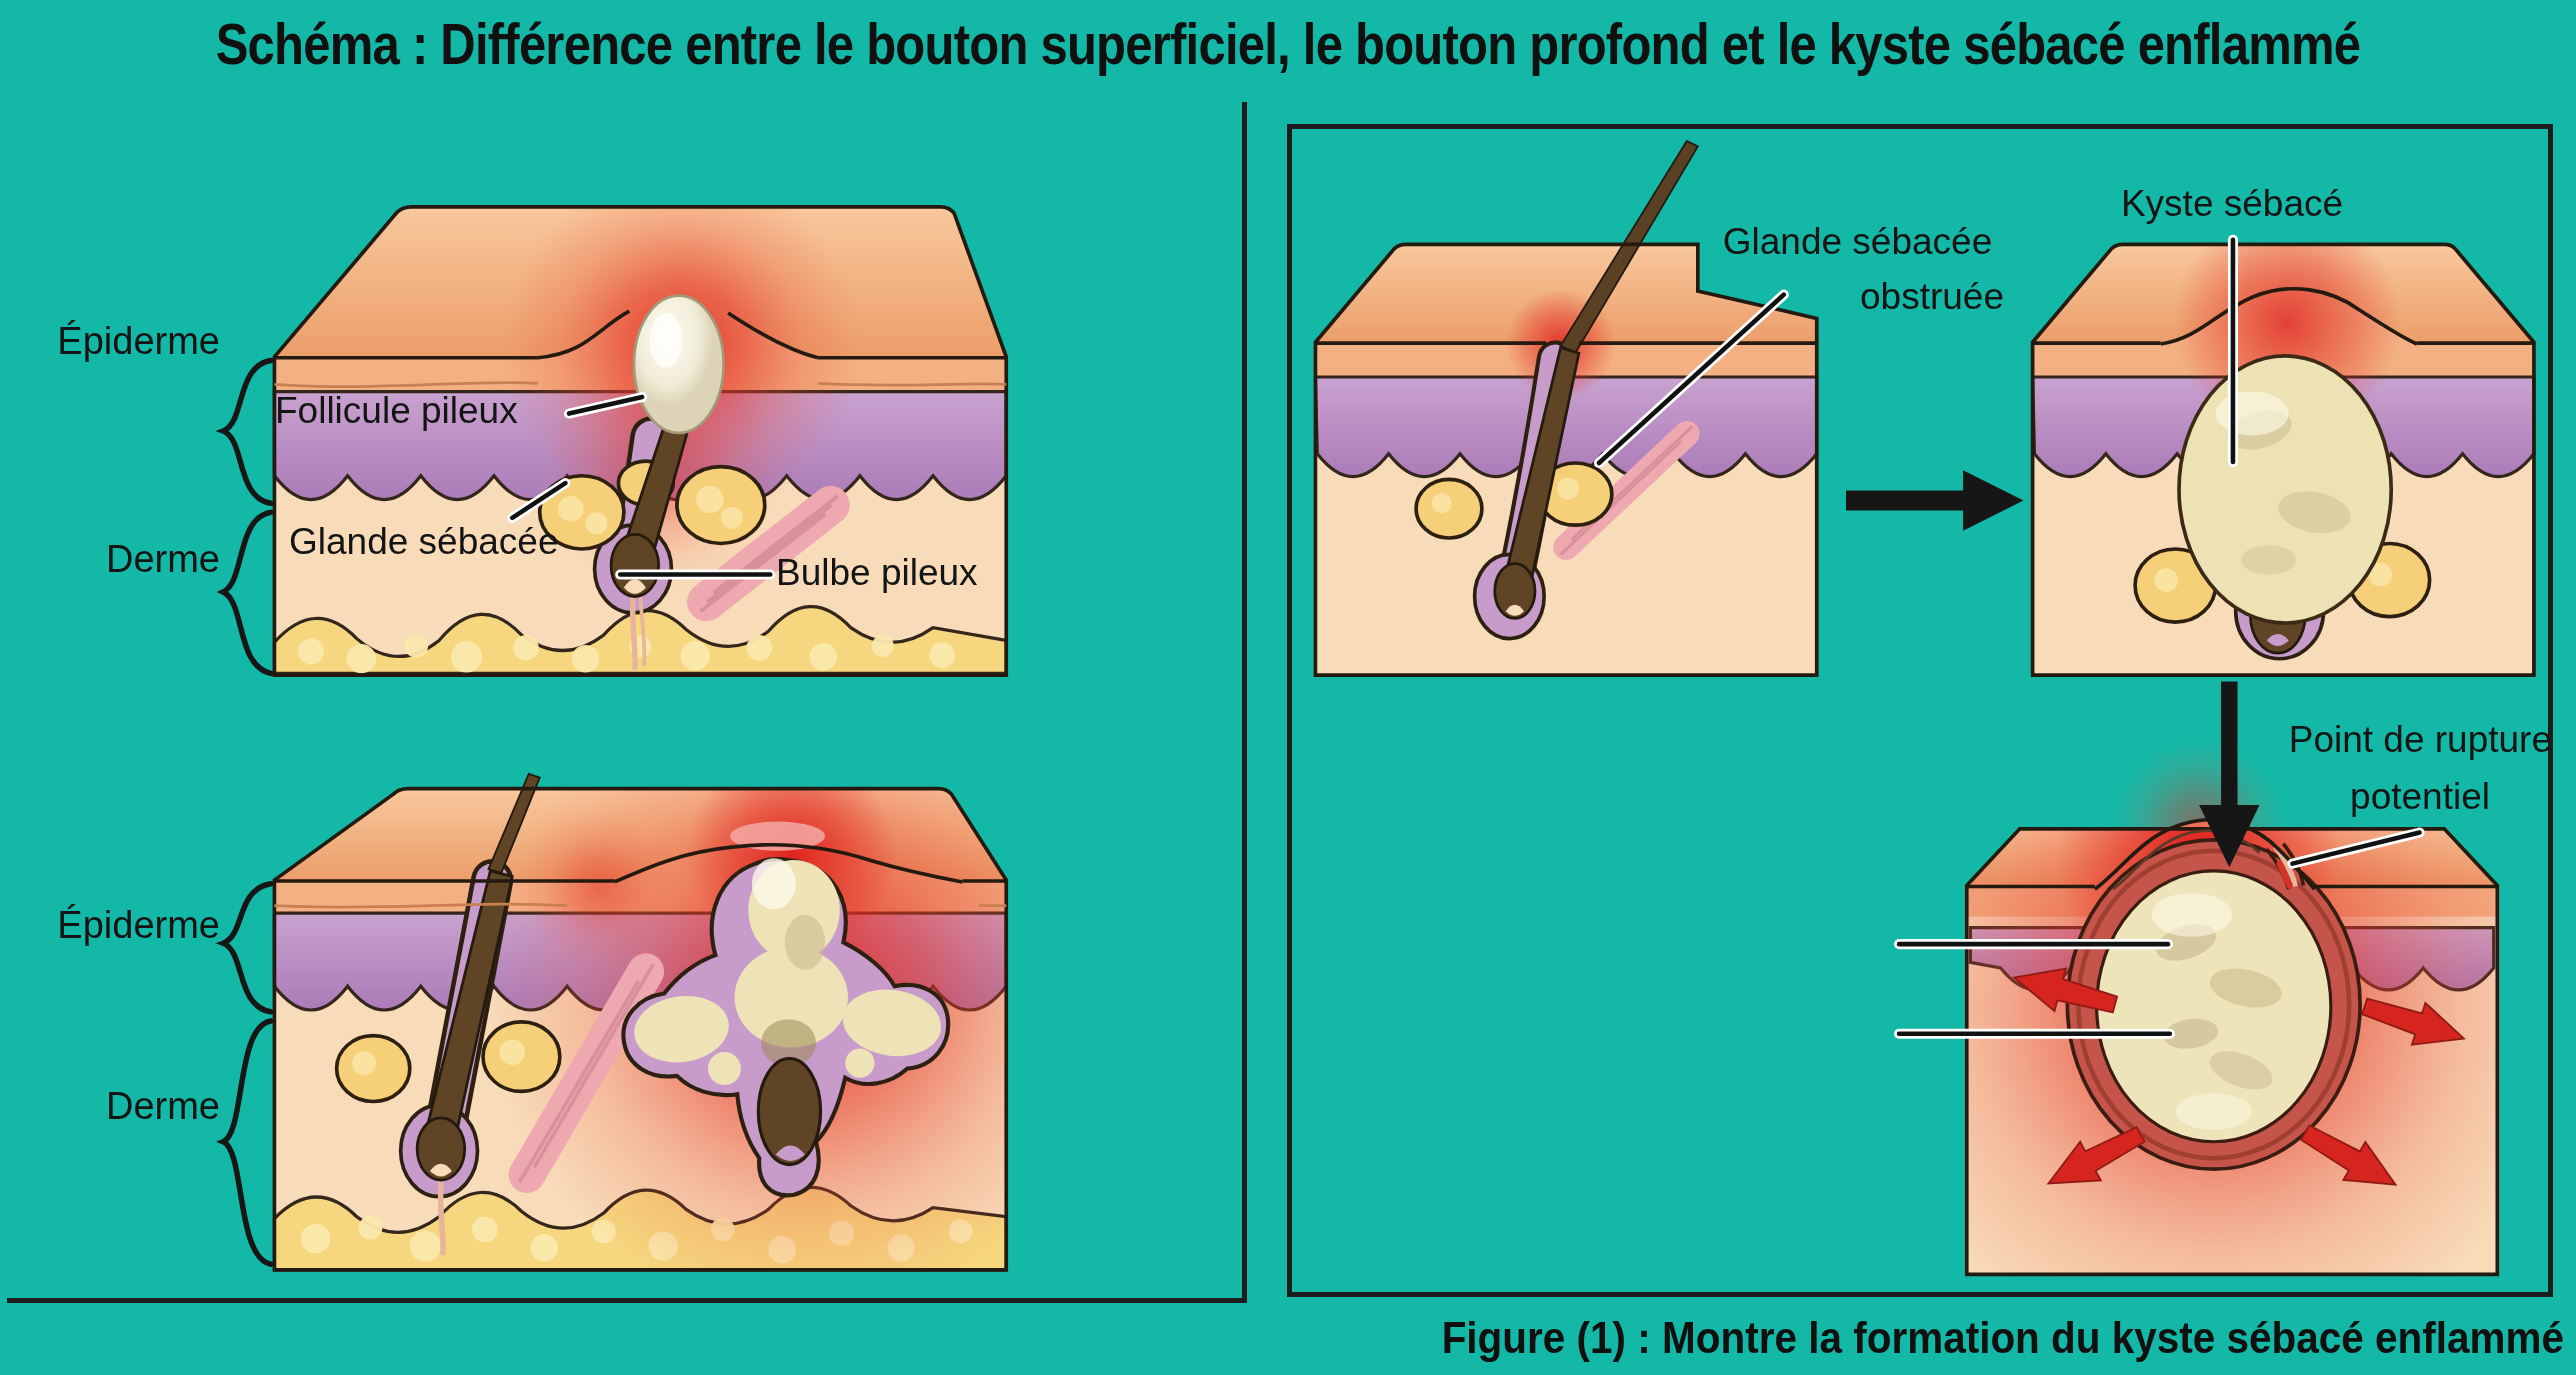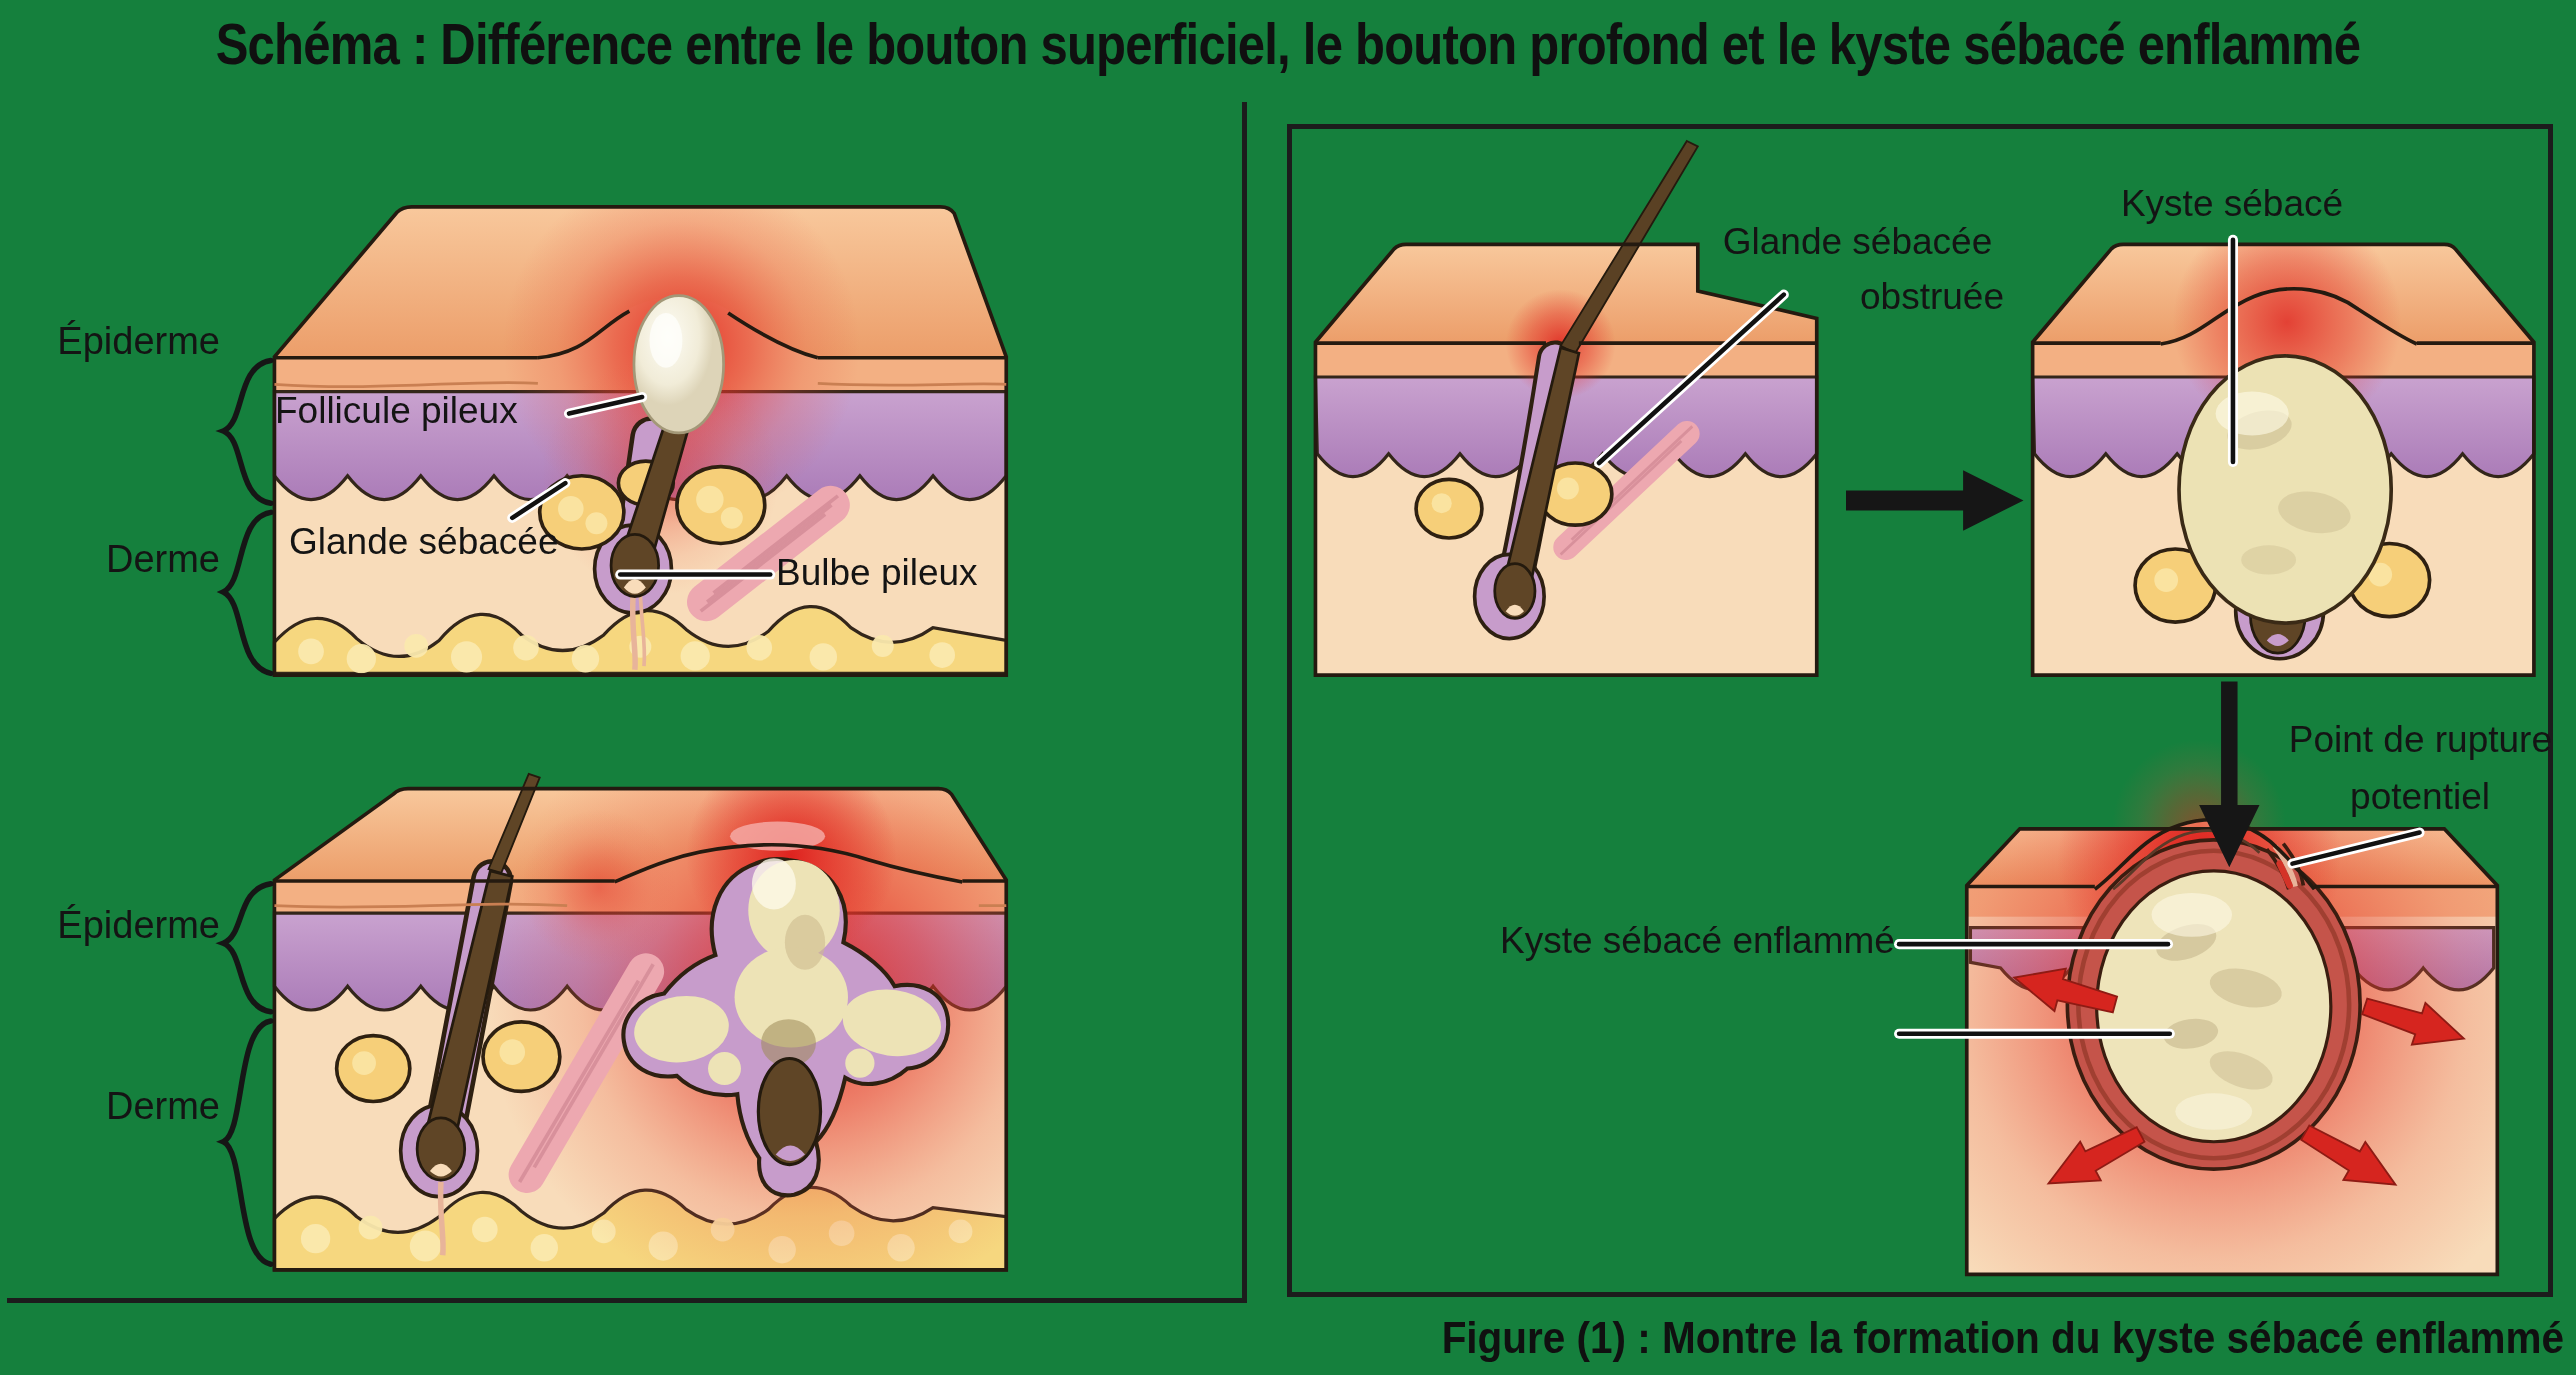--- a/index.html
+++ b/index.html
@@ -1,16 +1,16 @@
 <!DOCTYPE html>
 <html style="font-size:14.6px"><head>
 <meta charset="utf-8">
 <style>
   html,body{margin:0;padding:0;background:#fcfbf8;}
-  #stage{position:relative;width:2576px;height:1376px;background:#15803d;overflow:hidden;
+  #stage{position:relative;width:2576px;height:1376px;background:#14b8a6;overflow:hidden;
          font-family:"Liberation Sans",sans-serif;}
   #artwork{position:absolute;left:0;top:0;}
   .lbl{position:absolute;font:400 37px/1.05 "Liberation Sans",sans-serif;color:#141414;white-space:nowrap;}
   .lbl.right{text-align:right;}
   .lbl.center{text-align:center;}
   .heading{font-weight:700;font-size:42px;}
   #main-title{position:absolute;left:0;top:12.8px;width:2576px;text-align:center;
     font:700 57px/1.1 "Liberation Sans",sans-serif;color:#101010;
     transform:scaleX(.86);transform-origin:50% 50%;letter-spacing:-0.9px;white-space:nowrap;}
   #figure-caption{position:absolute;left:1345px;top:1314px;width:1208px;text-align:right;
@@ -372,18 +372,17 @@
 <div class="lbl" style="left:776px;top:554px;">Bulbe pileux</div>
 
 <div class="lbl right" style="left:46px;top:906px;width:174px;font-size:38px;">Épiderme</div>
 <div class="lbl right" style="left:46px;top:1087px;width:174px;font-size:38px;">Derme</div>
 
 <div class="lbl center" style="left:1711px;top:223px;width:293px;">Glande sébacée</div>
 <div class="lbl center" style="left:1711px;top:278px;width:293px;text-align:right;">obstruée</div>
 <div class="lbl center" style="left:2104px;top:185px;width:256px;">Kyste sébacé</div>
 <div class="lbl right" style="left:2241px;top:721px;width:311px;">Point de rupture</div>
 <div class="lbl right" style="left:2241px;top:778px;width:249px;">potentiel</div>
-<div class="lbl right" style="left:1500px;top:922px;width:392px;">Kyste sébacé enflammé</div>
 
 <div id="figure-caption">Figure (1) : Montre la formation du kyste sébacé enflammé</div>
 
 </div>
 
 
 </body></html>

